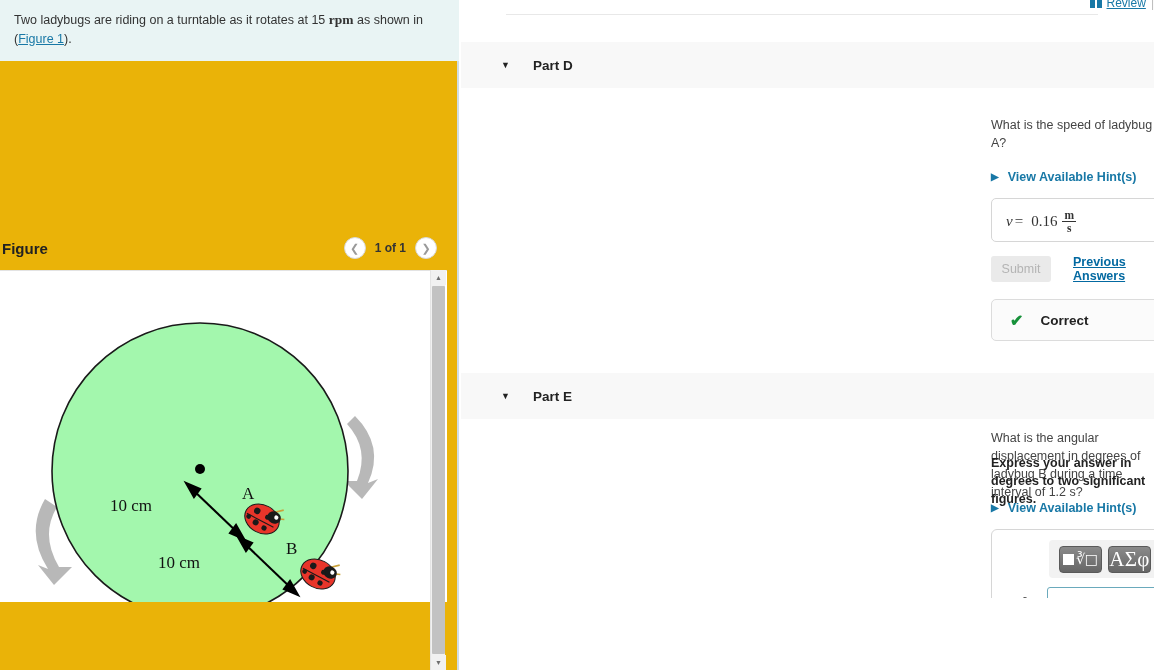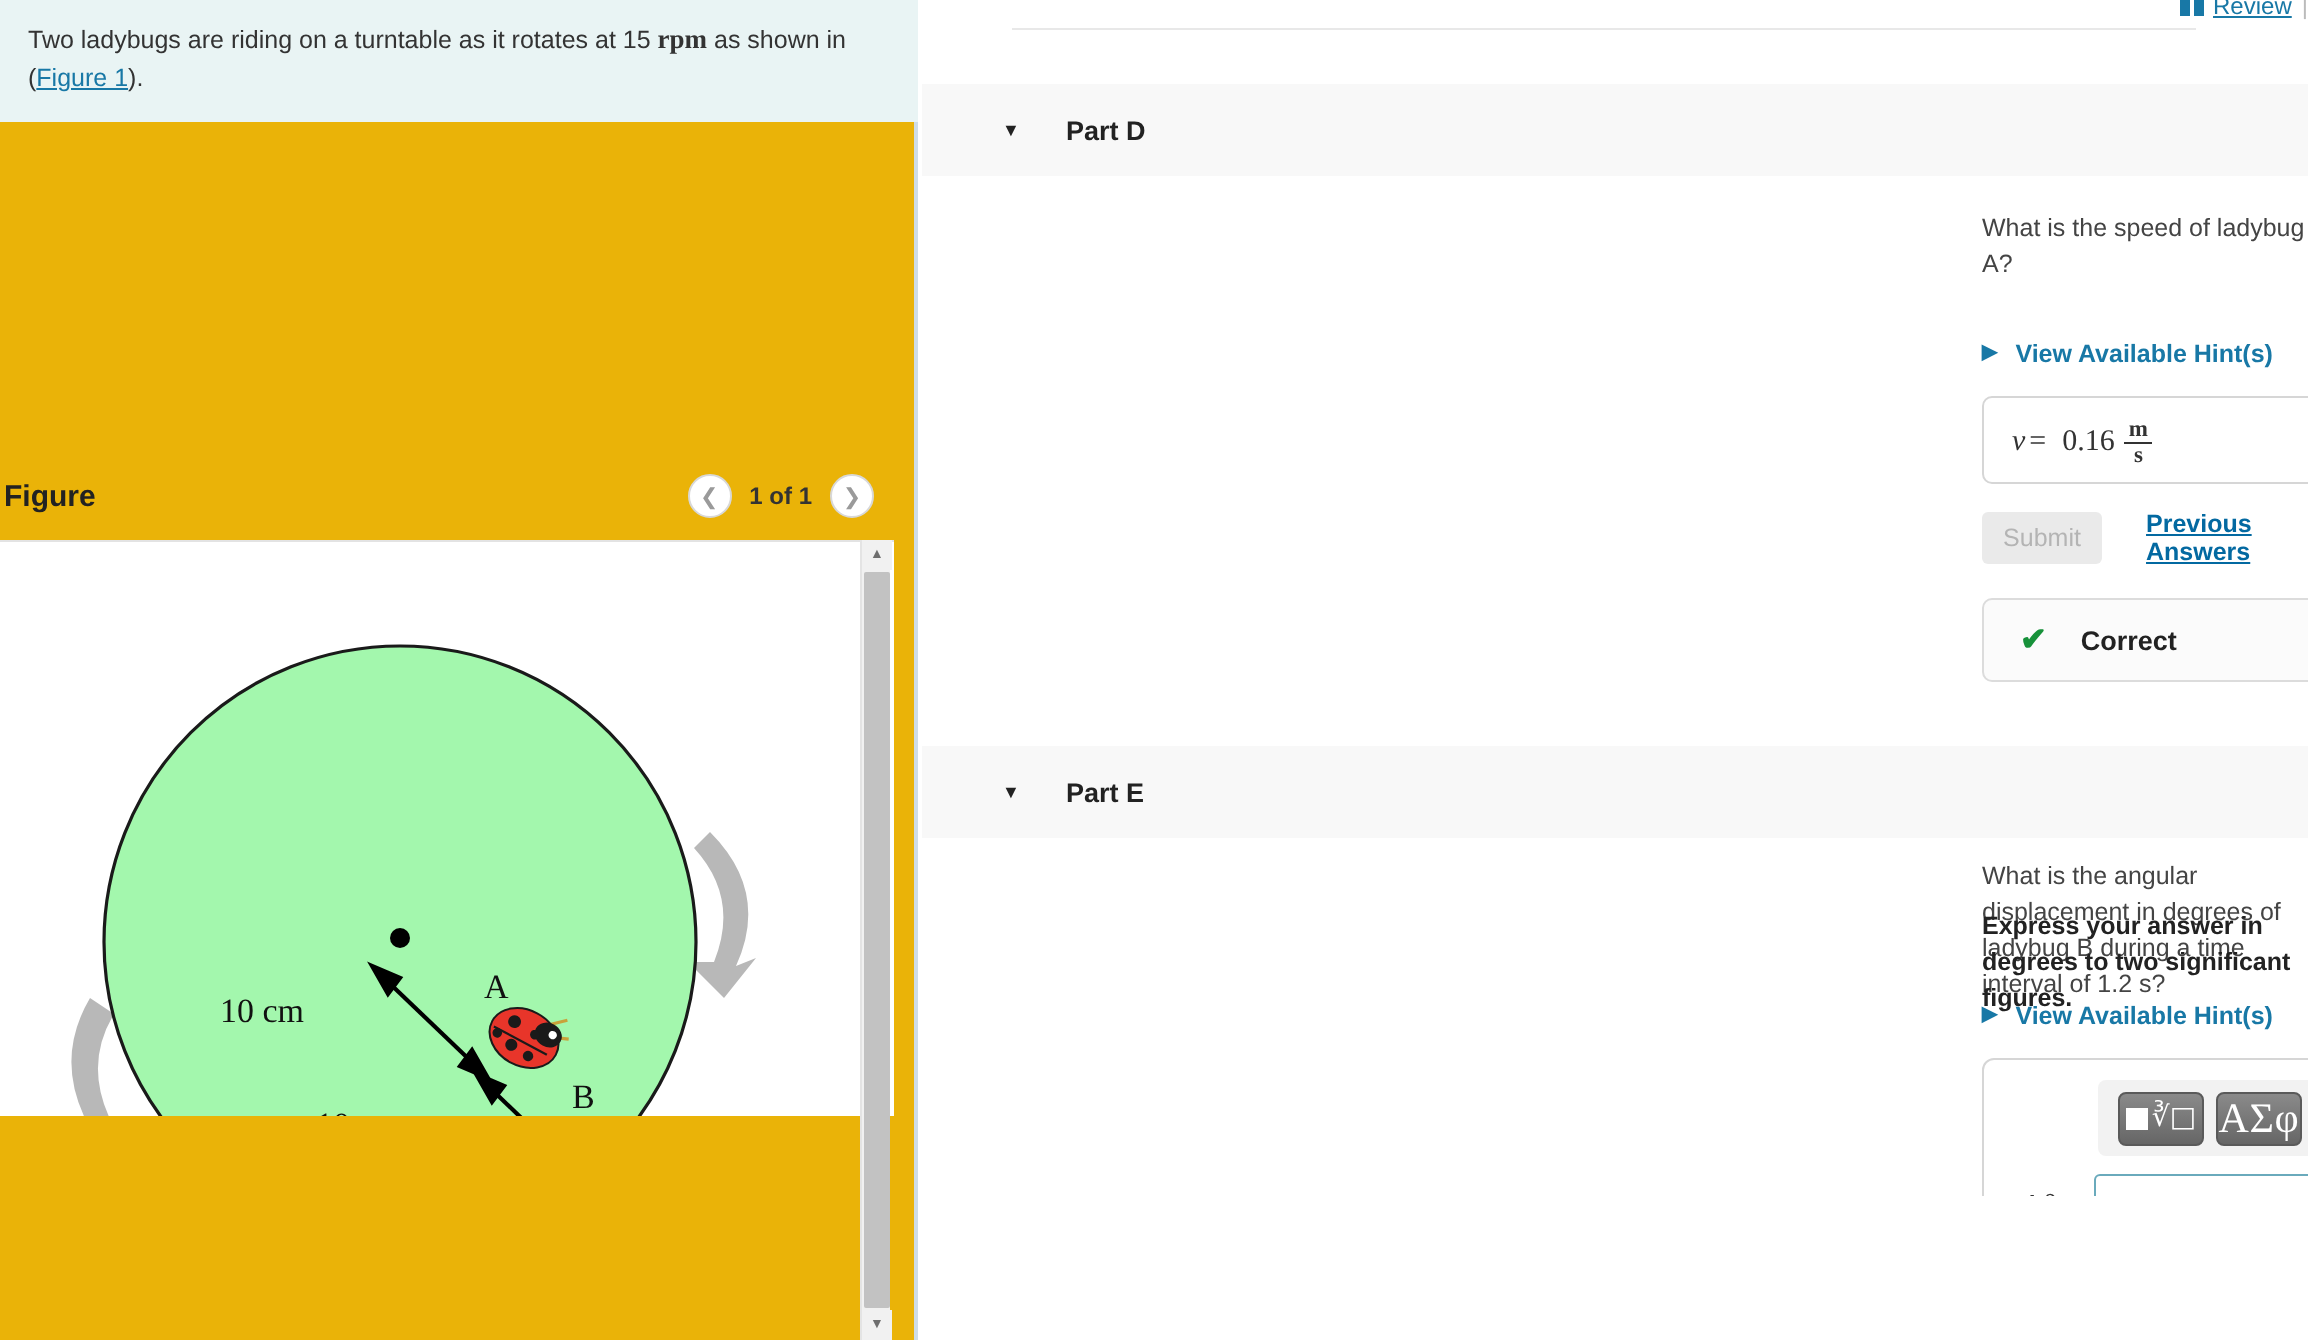--- a/index.html
+++ b/index.html
@@ -48,21 +48,21 @@
   .nav-circle {
     width: 22px; height: 22px; border-radius: 50%;
     border: 1px solid #d8d8d8; background: #fff;
     display: flex; align-items: center; justify-content: center;
     color: #9a9a9a; font-size: 11px; cursor: pointer;
   }
   .fig-count { font-size: 12px; font-weight: 700; color: #333; text-align: right; }
 
   .figure-area {
     position: absolute; left: 0; top: 270px;
-    width: 447px; height: 288px;
+    width: 447px; height: 332px;
     border-top: 1px solid #e3e3e3;
     background: #fff;
     overflow: hidden;
   }
   .figure-canvas { position: absolute; left: 0; top: 0; width: 430px; height: 400px; }
 
   
   .fig-scrollbar {
     position: absolute; right: 12px; top: 270px;
     width: 15px; height: 400px;
@@ -307,21 +307,21 @@
       <span class="review-icon"></span>
       <span class="review-link">Review</span>
       <span class="review-sep">|</span>
     </div>
 
     <div class="part-band" style="top:42px;">
       <div class="part-caret">▼</div>
       <div class="part-label">Part D</div>
     </div>
 
-    <div class="part-body" style="top:105px;">
+    <div class="part-body" style="top:116px;">
       <div class="q-text">What is the speed of ladybug A?</div>
     </div>
     <div class="part-body hints" style="top:170px;">
       <span class="tri">▶</span>
       <span>View Available Hint(s)</span>
     </div>
 
     <div class="part-body answer-box" style="top:198px;width:288px;height:44px;">
       <div class="mathline" style="padding:10px 0 0 14px;">
         <span class="var-italic">v</span>

